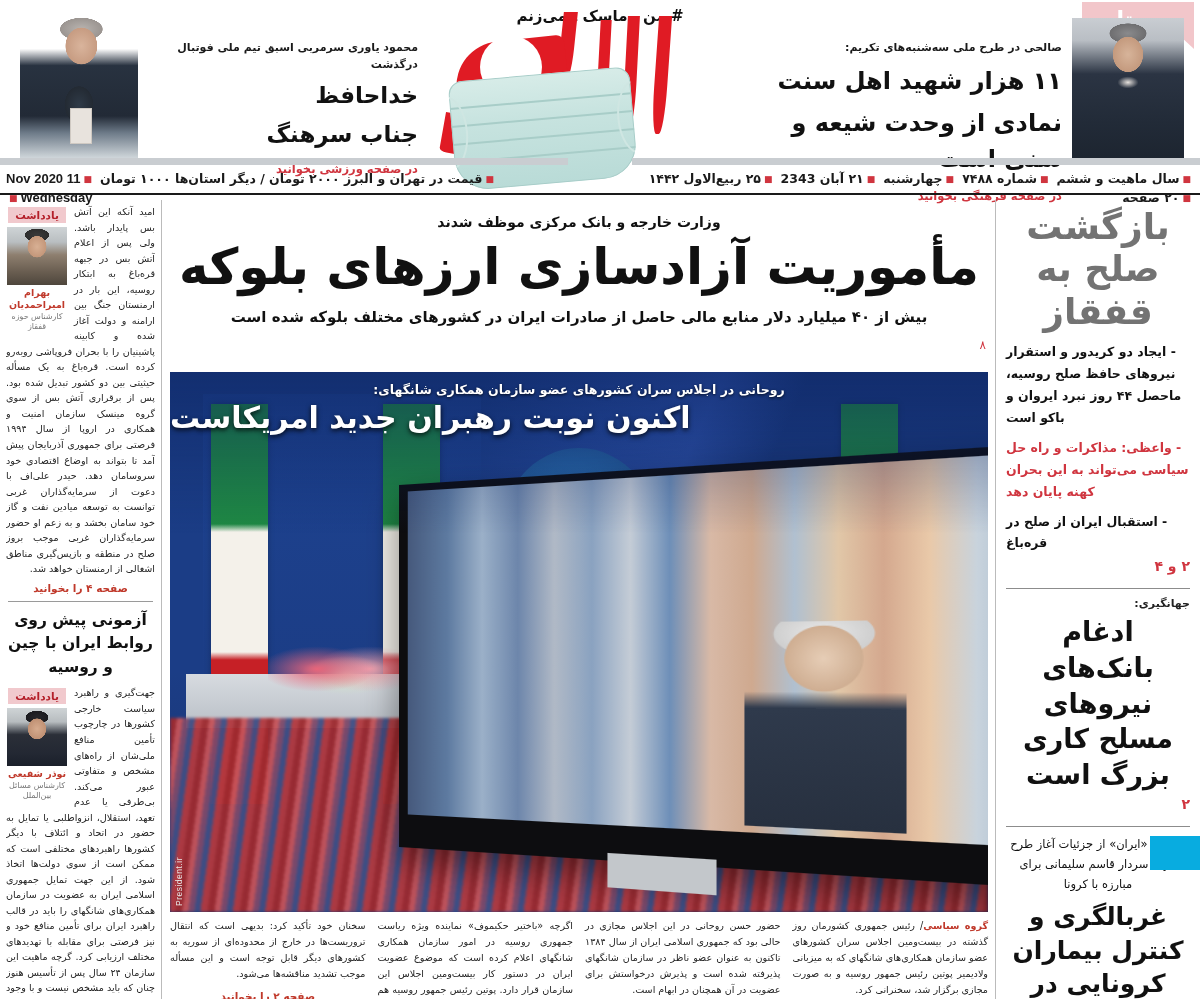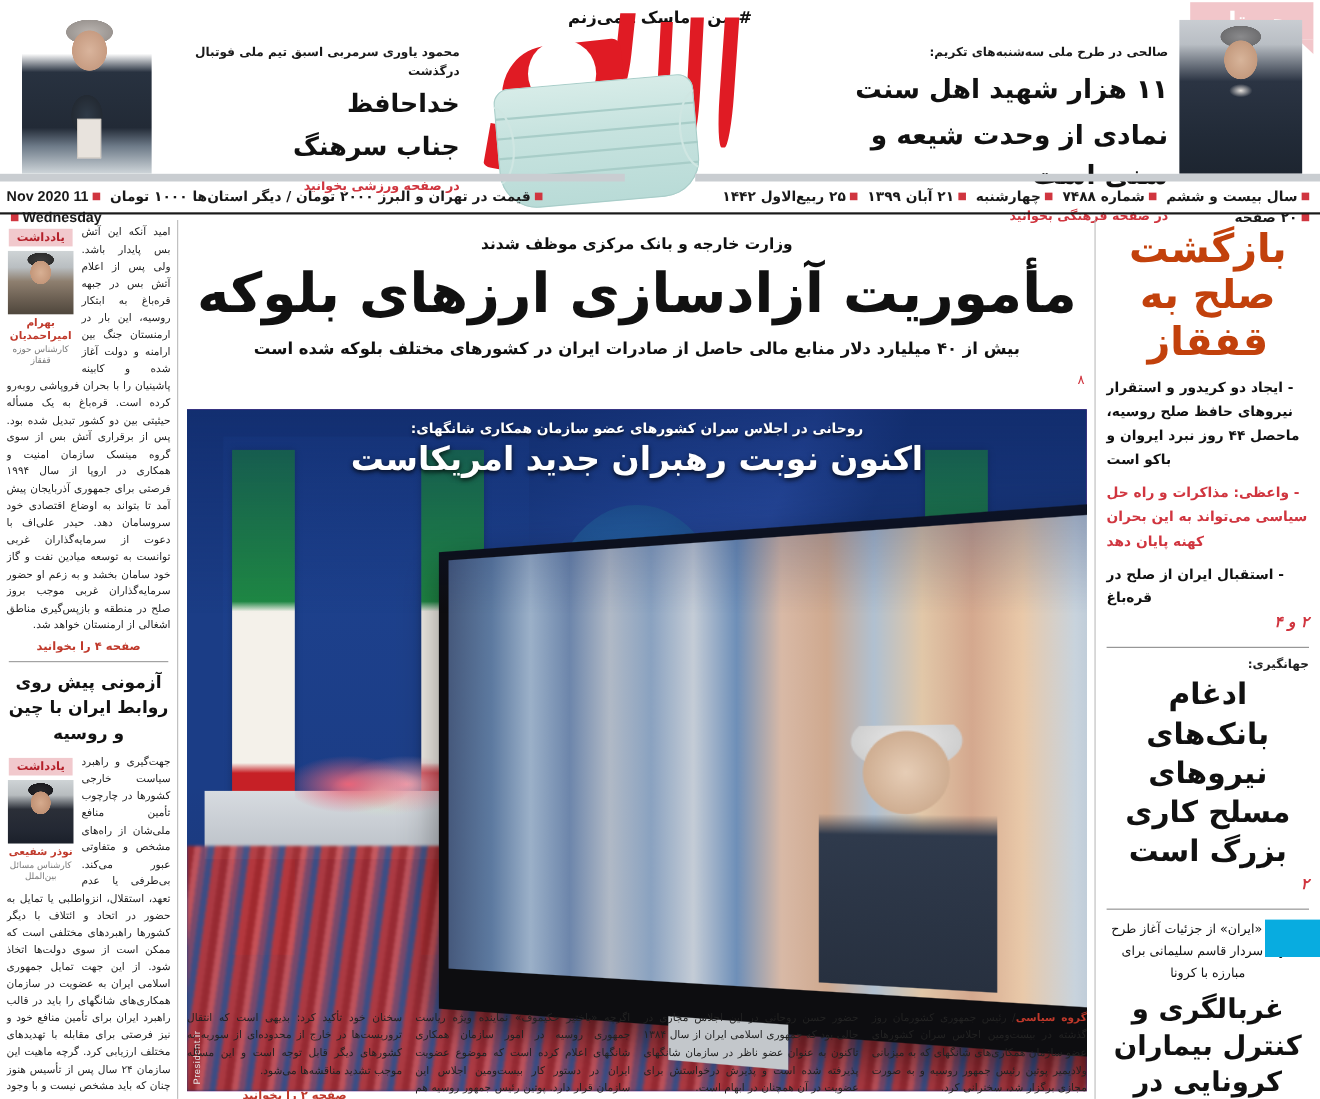--- a/index.html
+++ b/index.html
@@ -151,28 +151,28 @@
     position: absolute; left: 164px; right: 206px; top: 200px; bottom: 0;
     padding: 6px 6px 0 6px;
   }
 
   
   .r-item { padding-bottom: 8px; }
   .r-divider { height:1px; background:#8c8c8c; margin: 6px 0 8px 0; }
   .r-kicker { font-size: 11px; color:#222; text-align:center; margin-bottom: 4px; font-weight:600;}
   .r-kicker.right { text-align:right; }
   .r-big {
-    font-size: 36px; font-weight: bold; color:#c2410c; text-align:center;
+    font-size: 36px; font-weight: bold; color:#737373; text-align:center;
     line-height: 1.18; letter-spacing:-1px;
   }
   .r-big2 { font-size: 27px; font-weight: bold; color:#111; text-align:center; line-height:1.32; letter-spacing:-0.5px;}
   .r-big3 { font-size: 25px; font-weight: bold; color:#111; text-align:center; line-height:1.34; letter-spacing:-0.5px;}
   .r-lead { font-size: 12.5px; color:#111; text-align:left; line-height:1.75; margin-top:8px; font-weight:600;}
   .r-lead.red { color:#d0353f; }
-  .r-pages { font-size:14px; color:#d0353f; font-weight:bold; margin-top:4px; text-align:right;font-style:italic; }
+  .r-pages { font-size:14px; color:#d0353f; font-weight:bold; margin-top:4px; text-align:right; }
   .r-small { font-size:11.5px; color:#111; text-align:center; line-height:1.7; margin-bottom:6px;}
 
   .blue-sq {
     position:absolute; right:0; top:836px; width:50px; height:34px; background:#08ace0;
   }
 
   
   .l-head {
     font-size:15.5px; font-weight:bold; color:#111; text-align:center; line-height:1.52;
     letter-spacing:-0.3px; margin: 4px 0 6px 0;
@@ -204,22 +204,22 @@
   
   .c-kicker { font-size:14px; font-weight:bold; text-align:center; color:#111; margin-top:8px;}
   .c-head {
     font-size: 50px; font-weight: bold; color:#111; text-align:center;
     line-height:1.16; letter-spacing:-2px; margin-top:8px;
   }
   .c-sub { font-size:15px; font-weight:bold; color:#111; text-align:center; margin-top:12px; }
   .c-pagenum { position:absolute; right:8px; top:138px; font-size:12px; color:#d0353f; }
 
   .photo-wrap {
-    position:absolute; left:6px; right:6px; top:172px; height:620px; overflow:hidden;
-    background:#a21caf;
+    position:absolute; left:6px; right:6px; top:172px; height:540px; overflow:hidden;
+    background:#0f172a;
   }
   .photo {
     position:absolute; inset:0;
     background:
       linear-gradient(180deg, rgba(20,45,110,0.0) 0%, rgba(20,45,110,0.0) 55%, rgba(30,20,30,0.25) 100%),
       linear-gradient(115deg,#1b3d86 0%,#1b3d86 30%, #24489a 42%, #2b4fa6 52%, #1a3a80 60%, #1a3a80 100%);
   }
   
   .ph-flagzone {
     position:absolute; left:4%; top:4%; width:34%; height:60%;
@@ -295,21 +295,21 @@
   }
   .ph-overlaytop {
     position:absolute; left:0; right:0; top:0; height:30%;
     background: linear-gradient(180deg, rgba(12,35,95,0.55) 0%, rgba(12,35,95,0.0) 100%);
   }
   .cap-kicker {
     position:absolute; left:0; right:0; top: 10px; text-align:center;
     color:#ffffff; font-size:12.5px; font-weight:bold; text-shadow:0 1px 3px rgba(0,0,0,.8);
   }
   .cap-head {
-    position:absolute; left:0; right:0; top: 28px; text-align:center;
+    position:absolute; left:0; right:0; top: 28px; text-align:left;
     color:#ffffff; font-size:30px; font-weight:bold; letter-spacing:-1px;
     text-shadow:0 2px 5px rgba(0,0,0,.85);
   }
   .watermark {
     position:absolute; left:4px; bottom:6px;
     font-size:8.5px; color:#e8e8e8; letter-spacing:.5px;
     writing-mode: vertical-rl; transform: rotate(180deg);
     font-family:"Liberation Sans", sans-serif;
   }
 
@@ -377,24 +377,24 @@
         <div class="teaser-head sm">نمادی از وحدت شیعه و سنی است</div>
         <div class="teaser-more">در صفحه فرهنگی بخوانید</div>
       </div>
     </div>
 
     <div class="infobar l"></div>
     <div class="infobar r"></div>
   </div>
 
   <div class="inforow r">
-    <span class="sep">■</span><span>سال بیست و ششم</span>
+    <span class="sep">■</span><span>سال ماهیت و ششم</span>
     <span class="sep">■</span><span>شماره ۷۴۸۸</span>
     <span class="sep">■</span><span>چهارشنبه</span>
-    <span class="sep">■</span><span>۲۱ آبان ۱۳۹۹</span>
+    <span class="sep">■</span><span>۲۱ آبان 2343</span>
     <span class="sep">■</span><span>۲۵ ربیع‌الاول ۱۴۴۲</span>
     <span class="sep">■</span><span>۲۰ صفحه</span>
   </div>
 
   <div class="inforow l">
     <span class="sep">■</span><span>قیمت در تهران و البرز ۲۰۰۰ تومان / دیگر استان‌ها ۱۰۰۰ تومان</span>
     <span class="sep">■</span><span class="lat">11 Nov 2020</span>
     <span class="sep">■</span><span class="lat">Wednesday</span>
   </div>
 

